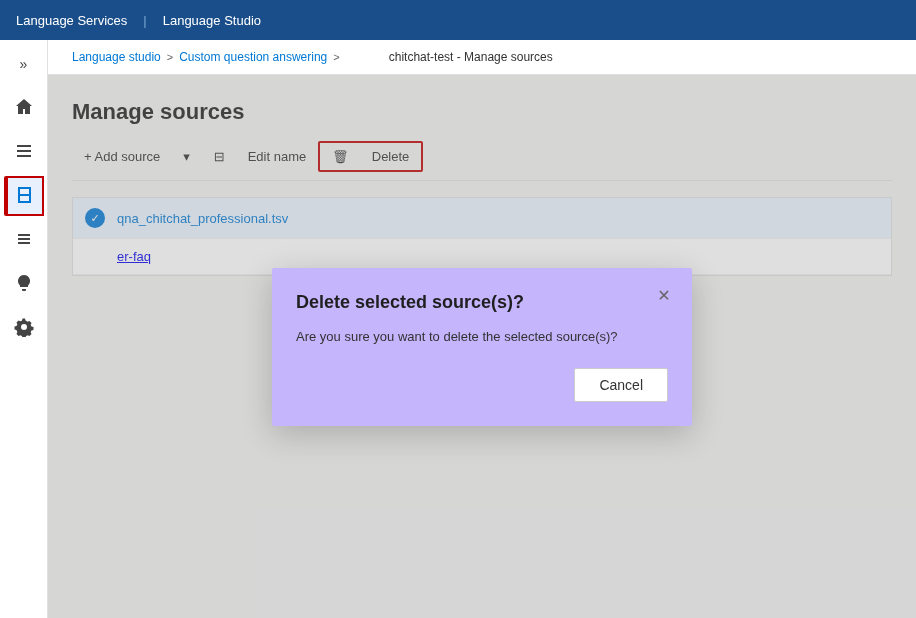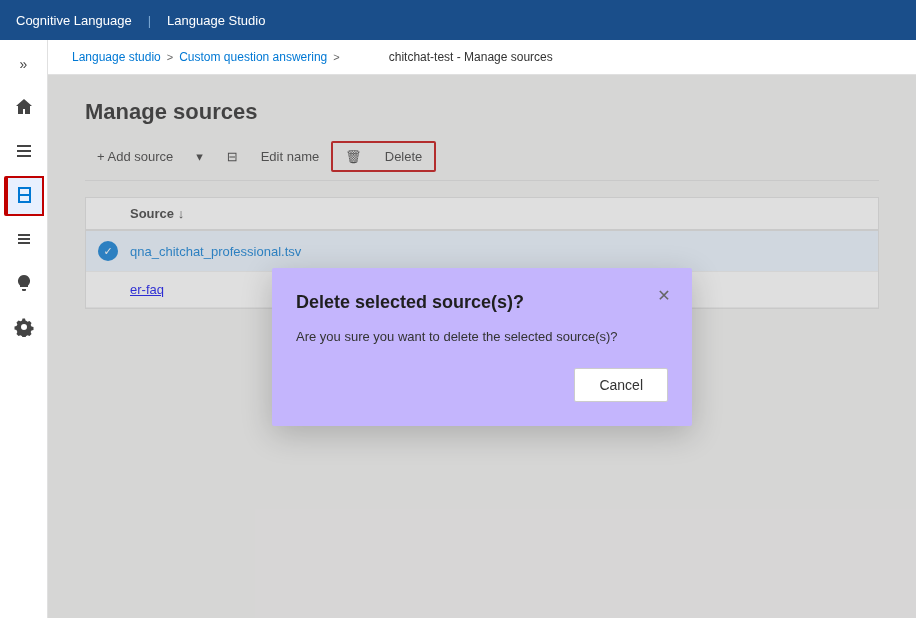--- a/index.html
+++ b/index.html
@@ -90,21 +90,21 @@
     }
     .breadcrumb a {
       color: #0078d4;
       text-decoration: none;
     }
     .breadcrumb-sep { color: #666; font-size: 11px; }
     .breadcrumb-current { color: #333; margin-left: 43px; }
 
     
     .page-content {
-      padding: 24px 37px;
+      padding: 24px 24px;
       flex: 1;
       position: relative;
       border-radius: 31px;
     }
 
     .page-title {
       font-size: 22px;
       font-weight: 600;
       color: #1f1f1f;
       margin-bottom: 16px;
@@ -266,21 +266,21 @@
       left: 0;
       right: 0;
       bottom: 0;
       pointer-events: none;
     }
   </style>
 </head>
 <body>
 
 <div class="top-bar">
-  <span>Cognitive Language</span>
+  <span>Language Services</span>
   <span class="top-bar-divider">|</span>
   <span>Language Studio</span>
 </div>
 
 <div class="main-layout">
 
   <div class="sidebar">
     <div class="sidebar-toggle">
       <span>»</span>
     </div>
@@ -364,27 +364,20 @@
           <span>⊟</span>
           <span>Edit name</span>
         </button>
         <button class="toolbar-btn toolbar-btn-delete">
           <span>🗑</span>
           <span>Delete</span>
         </button>
       </div>
 
       <div class="data-table">
-        <div class="table-header">
-          <div class="check-col"></div>
-          <div class="source-col">
-            <span>Source</span>
-            <span>↓</span>
-          </div>
-        </div>
         <div class="table-row">
           <div class="check-col">
             <div class="checkmark">✓</div>
           </div>
           <div class="source-col">
             <a href="#">qna_chitchat_professional.tsv</a>
           </div>
         </div>
         <div class="table-row-2">
           <div class="check-col"></div>

